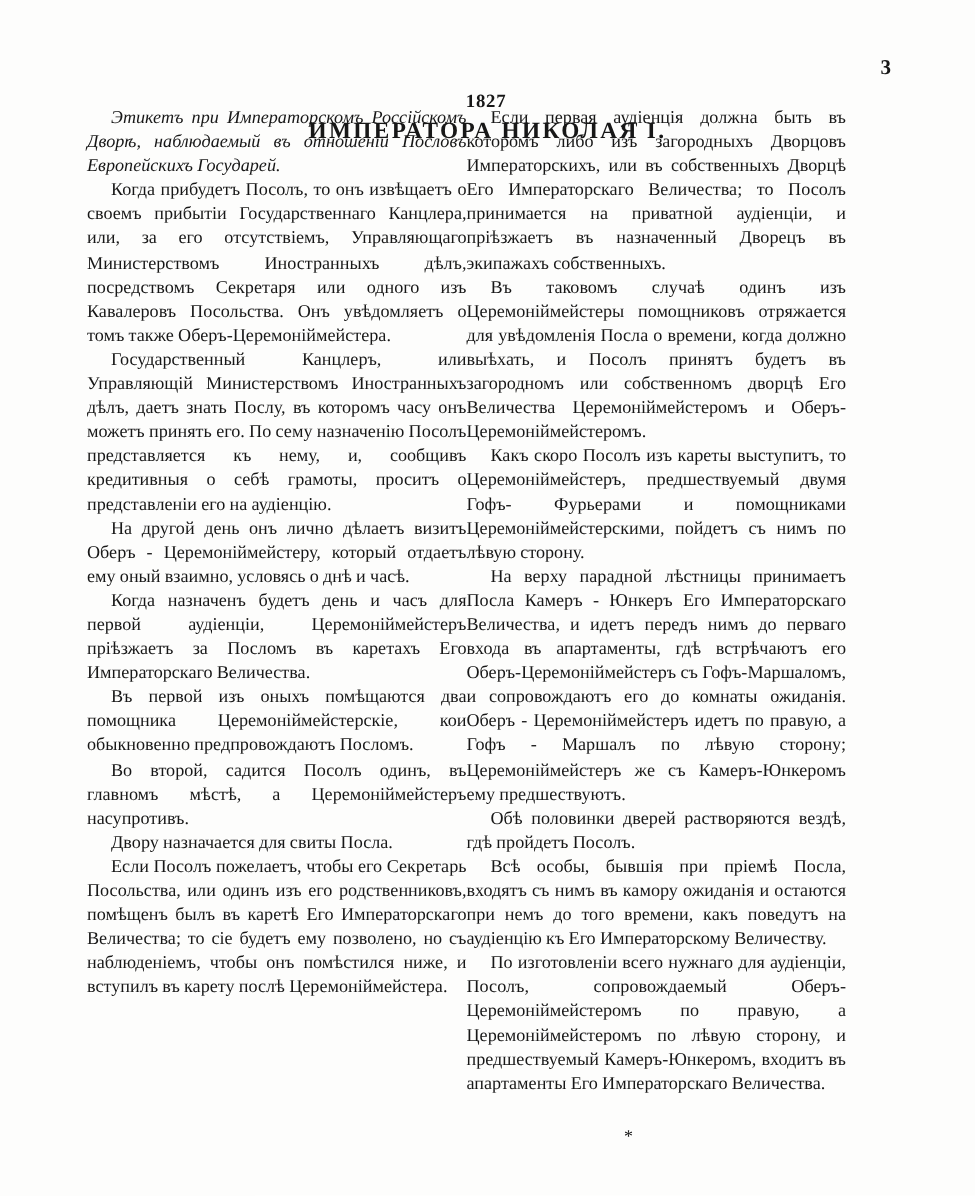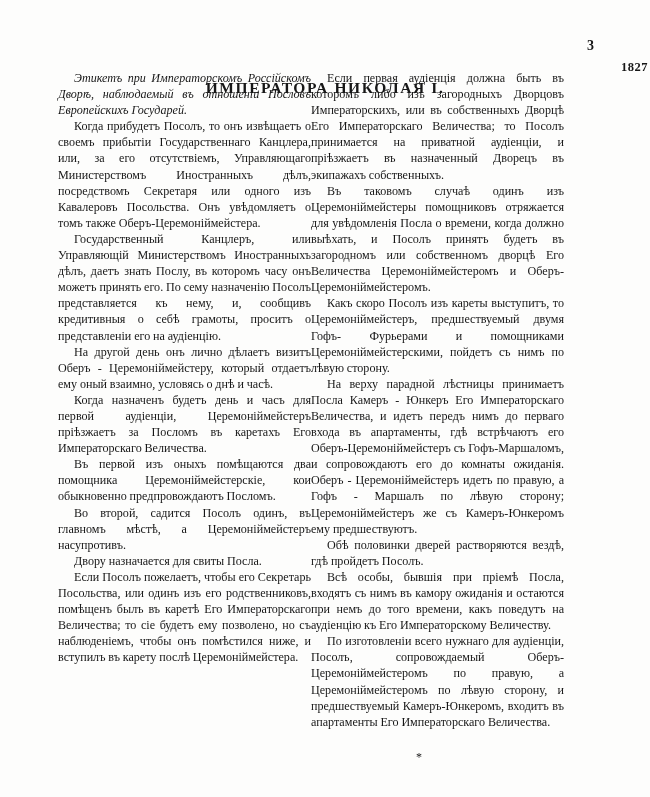--- a/index.html
+++ b/index.html
@@ -42,21 +42,21 @@
     right: 56px;
     top: 38px;
     font-size: 14px;
     font-weight: bold;
   }
   .year {
     position: absolute;
     left: 0;
     top: 60px;
     width: 648px;
-    text-align: right;
+    text-align: center;
     font-size: 12.5px;
     font-weight: bold;
     letter-spacing: 0.5px;
   }
   .columns {
     position: absolute;
     left: 58px;
     top: 70px;
     width: 534px;
     display: flex;

